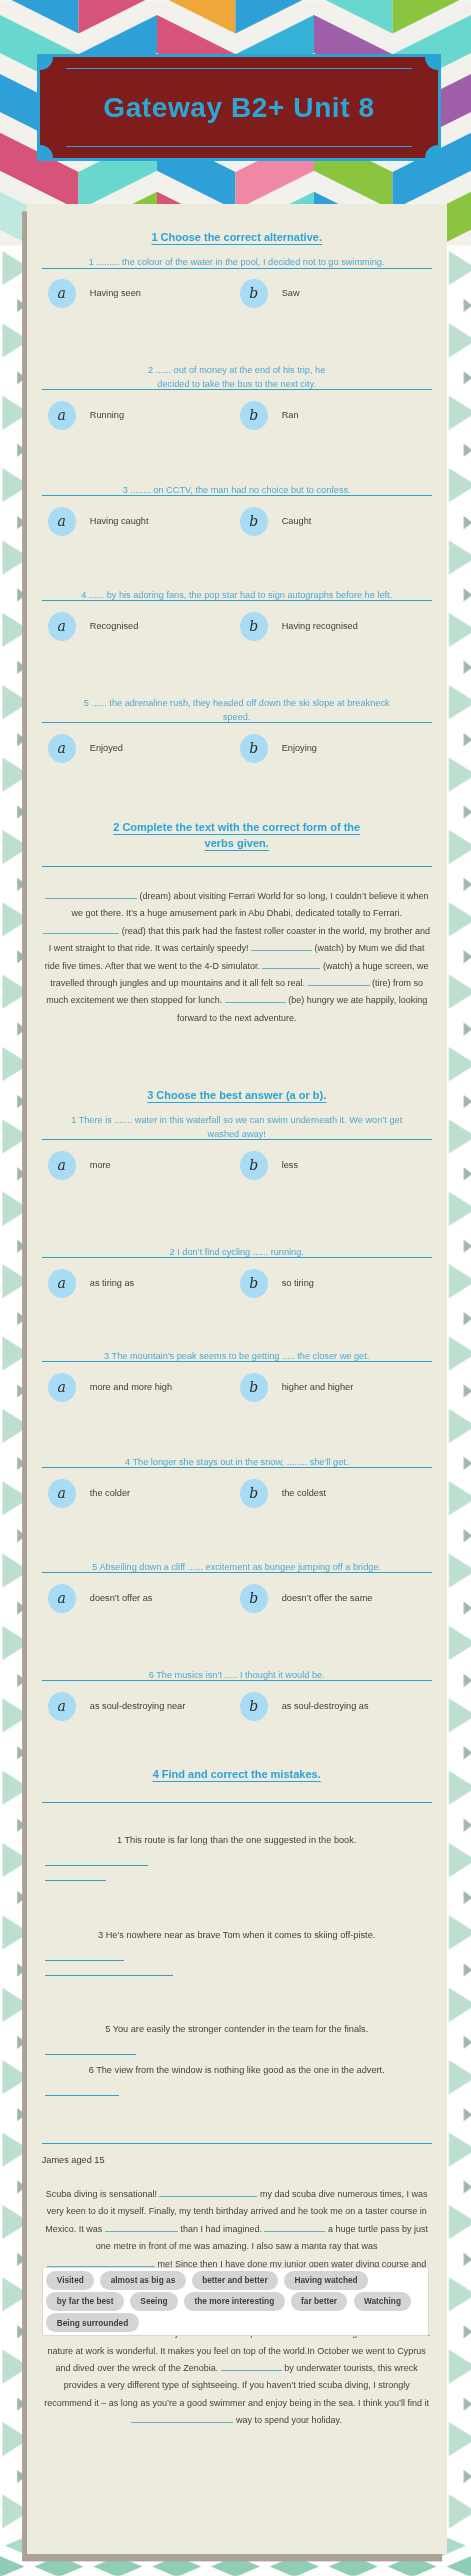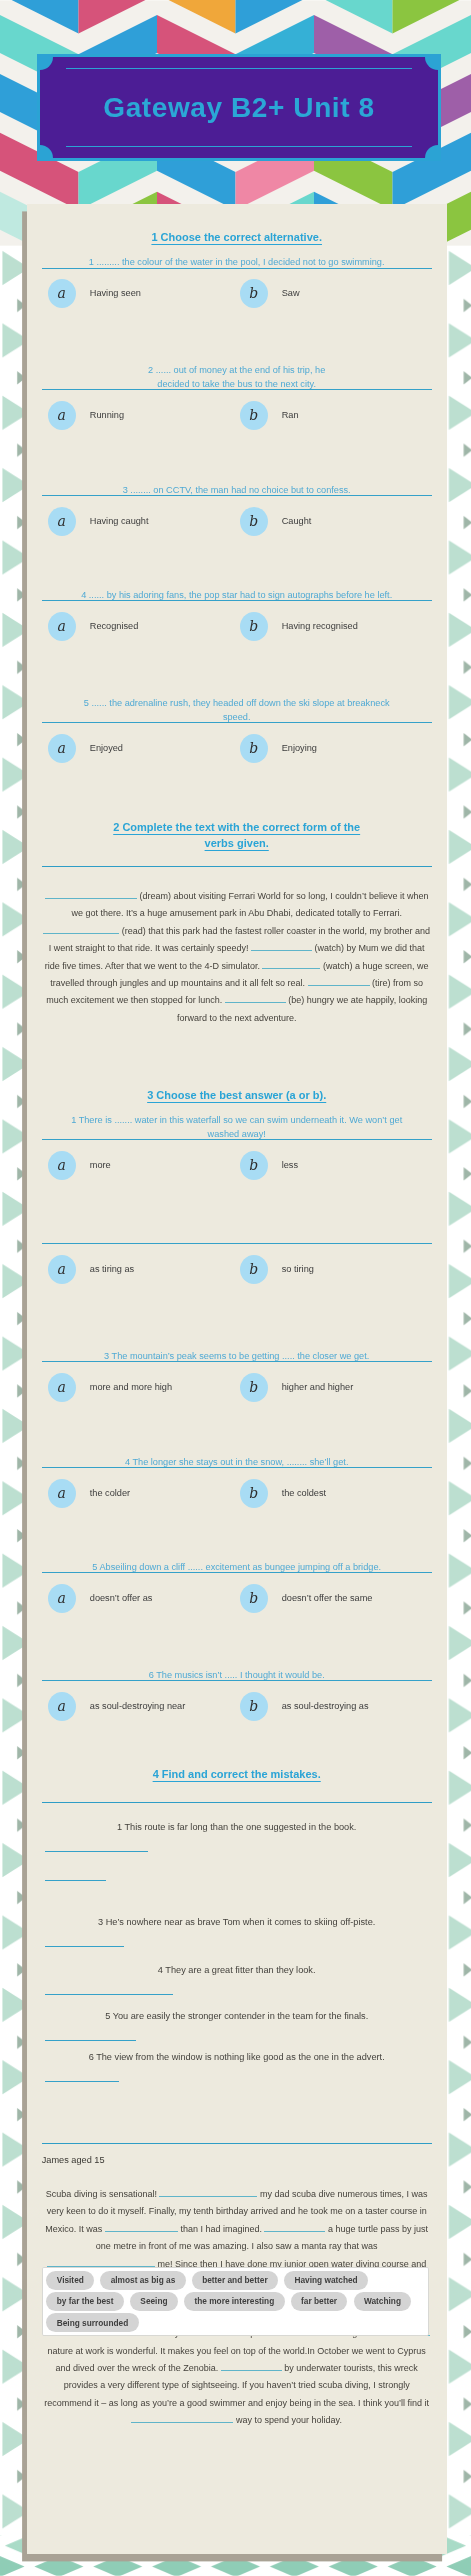--- a/index.html
+++ b/index.html
@@ -8,21 +8,21 @@
     background:#ffffff;font-family:"Liberation Sans",sans-serif;
   }
   
   .bg-top{position:absolute;top:0;left:0;width:471px;height:246px;}
   .bg-mid{position:absolute;top:246px;left:0;width:471px;height:2290px;}
   .bg-bottom{position:absolute;top:2535px;left:0;width:471px;height:41px;}
   .bg-top svg,.bg-mid svg,.bg-bottom svg{display:block}
   
   .title-card{
     position:absolute;left:37px;top:54px;width:404px;height:107px;
-    background:#4c1d95;border:3.7px solid #2ba3d4;box-sizing:border-box;z-index:3;
+    background:#7f1d1d;border:3.7px solid #2ba3d4;box-sizing:border-box;z-index:3;
   }
   .title-card h1{
     margin:0;height:100%;display:flex;align-items:center;justify-content:center;
     font-size:28px;font-weight:bold;color:#2ba7d6;letter-spacing:0.6px;
   }
   .tc-line{position:absolute;left:26px;right:26px;height:0;border-top:1.8px solid #2ba3d4;}
   .tc-line.top{top:11px}.tc-line.bot{bottom:11px}
   .tc-corner{position:absolute;width:13px;height:13px;background:#2ba3d4;}
   .tc-corner.tl{top:0;left:0;border-radius:0 0 100% 0}
   .tc-corner.tr{top:0;right:0;border-radius:0 0 0 100%}
@@ -73,21 +73,21 @@
   .blank{
     display:inline-block;height:9.2px;vertical-align:baseline;
     border-bottom:0.9px solid #5fb4c9;cursor:text;
   }
   .author{position:absolute;top:27px;left:0;margin:0;font-size:9.2px;font-weight:normal;color:#3a3833;}
   
   .item{position:absolute;left:0;right:0;}
   .s4 .item:nth-of-type(1){top:50px}.s4 .item:nth-of-type(2){top:98px}
   .s4 .item:nth-of-type(3){top:145px}.s4 .item:nth-of-type(4){top:193px}
   .s4 .item:nth-of-type(5){top:239px}.s4 .item:nth-of-type(6){top:280px}
-  .stext{margin:4px;font-size:9.2px;line-height:14.7px;color:#44423d;}
+  .stext{margin:17px;font-size:9.2px;line-height:14.7px;color:#44423d;}
   .short-line{height:0;border-bottom:0.9px solid #35a1c9;margin:16px 0 0 3.7px;cursor:text;}
   .s4 .item:nth-of-type(1) .short-line{width:103px}
   .s4 .item:nth-of-type(2) .short-line{width:61px}
   .s4 .item:nth-of-type(3) .short-line{width:79px}
   .s4 .item:nth-of-type(4) .short-line{width:128px}
   .s4 .item:nth-of-type(5) .short-line{width:91px}
   .s4 .item:nth-of-type(6) .short-line{width:74px}
   
   .wordbank{
     position:absolute;left:14.7px;top:2063px;width:387px;min-height:64px;box-sizing:border-box;
@@ -279,20 +279,21 @@
               <span class="olabel">more</span>
             </div>
             <div class="opt b">
               <span class="bubble">b</span>
               <span class="olabel">less</span>
             </div>
           </div>
         </div>
 
         <div class="q">
+          <p class="qtext">2 I don’t find cycling ...... running.</p>
           <div class="answer-line"></div>
           <div class="opts">
             <div class="opt a">
               <span class="bubble">a</span>
               <span class="olabel">as tiring as</span>
             </div>
             <div class="opt b">
               <span class="bubble">b</span>
               <span class="olabel">so tiring</span>
             </div>
@@ -374,21 +375,20 @@
         <div class="item">
           <div class="short-line"></div>
         </div>
 
         <div class="item">
           <p class="stext">3 He’s nowhere near as brave Tom when it comes to skiing off-piste.</p>
           <div class="short-line"></div>
         </div>
 
         <div class="item">
-          <p class="stext">4 They are a great fitter than they look.</p>
           <div class="short-line"></div>
         </div>
 
         <div class="item">
           <p class="stext">5 You are easily the stronger contender in the team for the finals.</p>
           <div class="short-line"></div>
         </div>
 
         <div class="item">
           <p class="stext">6 The view from the window is nothing like good as the one in the advert.</p>

